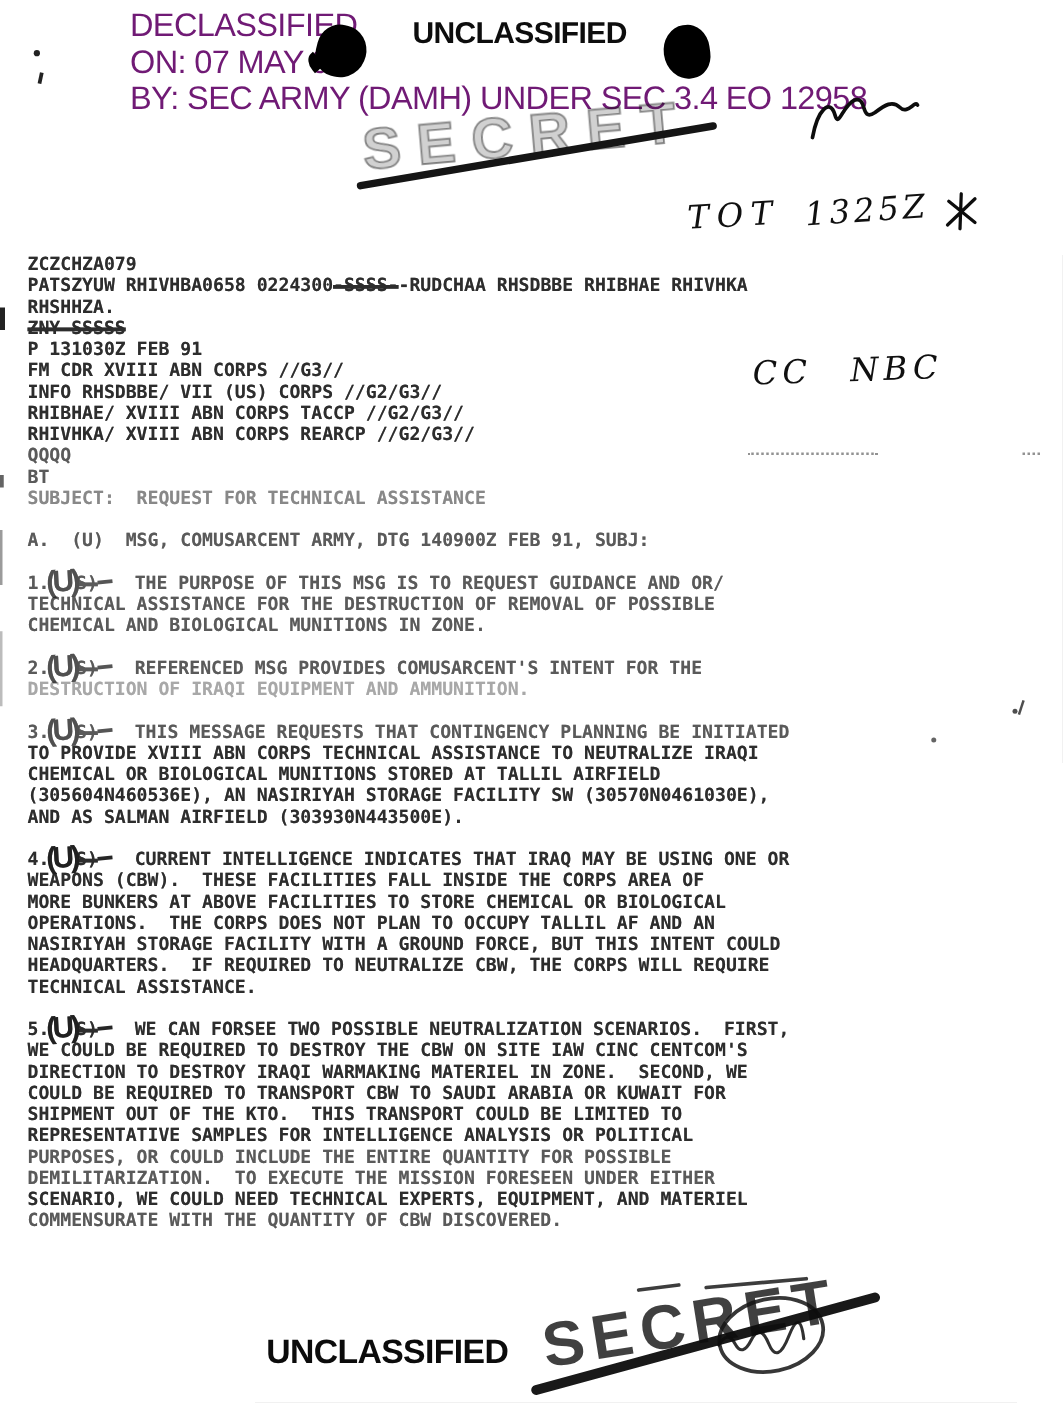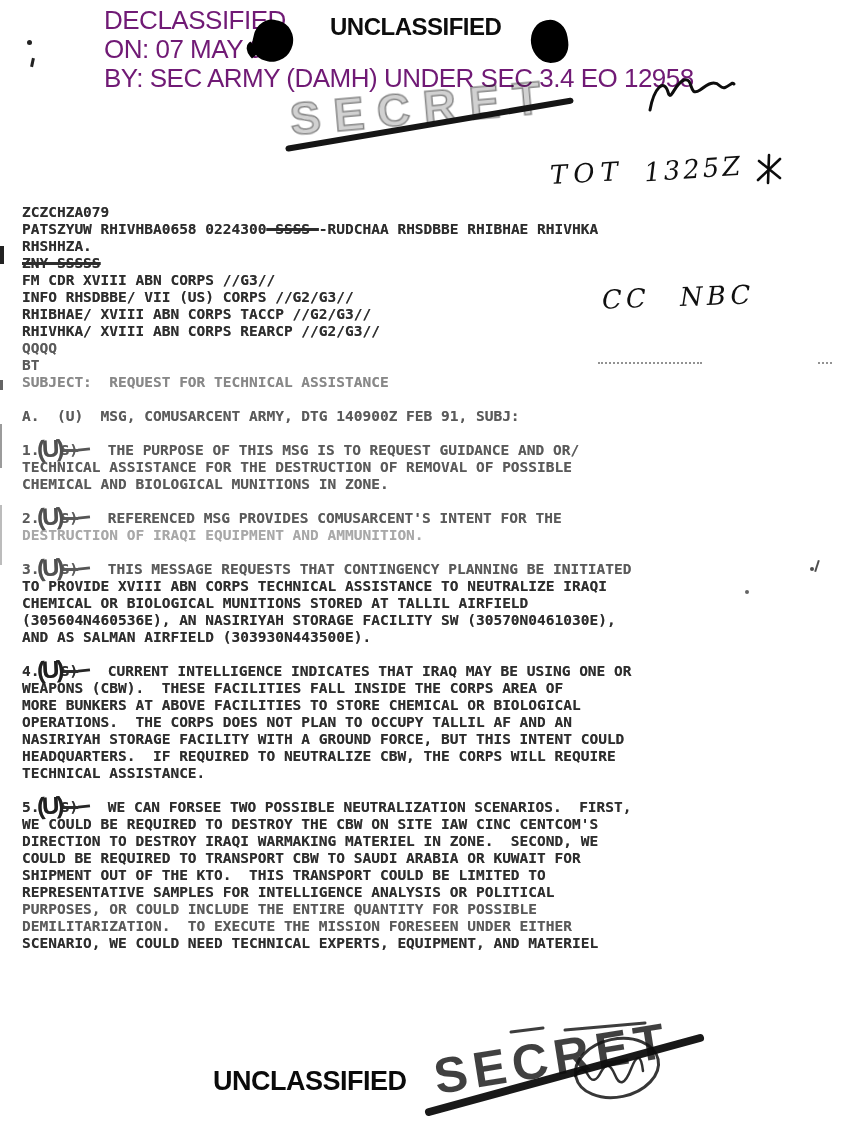--- a/index.html
+++ b/index.html
@@ -89,20 +89,21 @@
     <path class="sline" stroke-width="2.6" d="M15,3 L14,31 M5,9 L26,26 M26,7 L4,28"></path>
   </svg>
 
   <div class="hand hw-cc">CC NBC</div>
 
   <div class="msg" id="msg">
       <div class="ln"><span class="seg-p">ZCZCHZA079</span></div>
       <div class="ln"><span class="seg-p">PATSZYUW RHIVHBA0658 0224300</span><span class="seg-s">-SSSS-</span><span class="seg-p">-RUDCHAA RHSDBBE RHIBHAE RHIVHKA</span></div>
       <div class="ln"><span class="seg-p">RHSHHZA.</span></div>
       <div class="ln"><span class="seg-s">ZNY SSSSS</span></div>
+      <div class="ln"><span class="seg-p">P 131030Z FEB 91</span></div>
       <div class="ln"><span class="seg-p">FM CDR XVIII ABN CORPS //G3//</span></div>
       <div class="ln"><span class="seg-p">INFO RHSDBBE/ VII (US) CORPS //G2/G3//</span></div>
       <div class="ln"><span class="seg-p">RHIBHAE/ XVIII ABN CORPS TACCP //G2/G3//</span></div>
       <div class="ln"><span class="seg-p">RHIVHKA/ XVIII ABN CORPS REARCP //G2/G3//</span></div>
       <div class="ln f1"><span class="seg-p">QQQQ</span></div>
       <div class="ln f1"><span class="seg-p">BT</span></div>
       <div class="ln f2"><span class="seg-p">SUBJECT:  REQUEST FOR TECHNICAL ASSISTANCE</span></div>
       <div class="ln">&nbsp;</div>
       <div class="ln f1"><span class="seg-p">A.  (U)  MSG, COMUSARCENT ARMY, DTG 140900Z FEB 91, SUBJ:</span></div>
       <div class="ln">&nbsp;</div>
@@ -129,20 +130,21 @@
       <div class="ln">&nbsp;</div>
       <div class="ln"><span class="seg-p">5.</span><span class="seg-u">(U)</span><span class="seg-x">S)</span><span class="seg-p">  WE CAN FORSEE TWO POSSIBLE NEUTRALIZATION SCENARIOS.  FIRST,</span></div>
       <div class="ln"><span class="seg-p">WE COULD BE REQUIRED TO DESTROY THE CBW ON SITE IAW CINC CENTCOM'S</span></div>
       <div class="ln"><span class="seg-p">DIRECTION TO DESTROY IRAQI WARMAKING MATERIEL IN ZONE.  SECOND, WE</span></div>
       <div class="ln"><span class="seg-p">COULD BE REQUIRED TO TRANSPORT CBW TO SAUDI ARABIA OR KUWAIT FOR</span></div>
       <div class="ln"><span class="seg-p">SHIPMENT OUT OF THE KTO.  THIS TRANSPORT COULD BE LIMITED TO</span></div>
       <div class="ln"><span class="seg-p">REPRESENTATIVE SAMPLES FOR INTELLIGENCE ANALYSIS OR POLITICAL</span></div>
       <div class="ln f1"><span class="seg-p">PURPOSES, OR COULD INCLUDE THE ENTIRE QUANTITY FOR POSSIBLE</span></div>
       <div class="ln f1"><span class="seg-p">DEMILITARIZATION.  TO EXECUTE THE MISSION FORESEEN UNDER EITHER</span></div>
       <div class="ln"><span class="seg-p">SCENARIO, WE COULD NEED TECHNICAL EXPERTS, EQUIPMENT, AND MATERIEL</span></div>
+      <div class="ln f1"><span class="seg-p">COMMENSURATE WITH THE QUANTITY OF CBW DISCOVERED.</span></div>
     </div>
 
   <div class="unclass-bottom">UNCLASSIFIED</div>
 
   <svg style="left:415px;top:1018px;" width="345" height="108" viewBox="0 0 345 108">
     <text x="22" y="76" transform="rotate(-9 22 76)" font-family="Liberation Sans, sans-serif" font-weight="700" font-size="50" letter-spacing="6" fill="rgba(16,16,16,0.8)">SECRET</text>
     <ellipse cx="202" cy="50" rx="42" ry="29" transform="rotate(-12 202 50)" fill="none" stroke="#141414" stroke-width="3" opacity="0.85"></ellipse>
     <path class="sline" stroke-width="8" d="M14,94 L285,20" opacity="0.95"></path>
     <path class="sline" stroke-width="2.5" opacity="0.85" d="M160,58 q7,-12 13,-1 t13,-3 t14,3 t16,-6 t12,2"></path>
     <path class="sline" stroke-width="3" opacity="0.8" d="M150,12 L230,5 M96,14 L128,10"></path>

